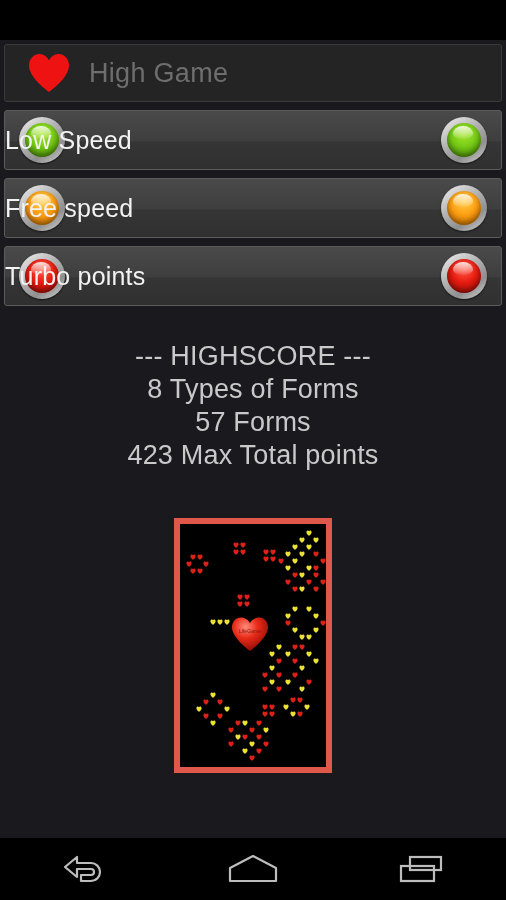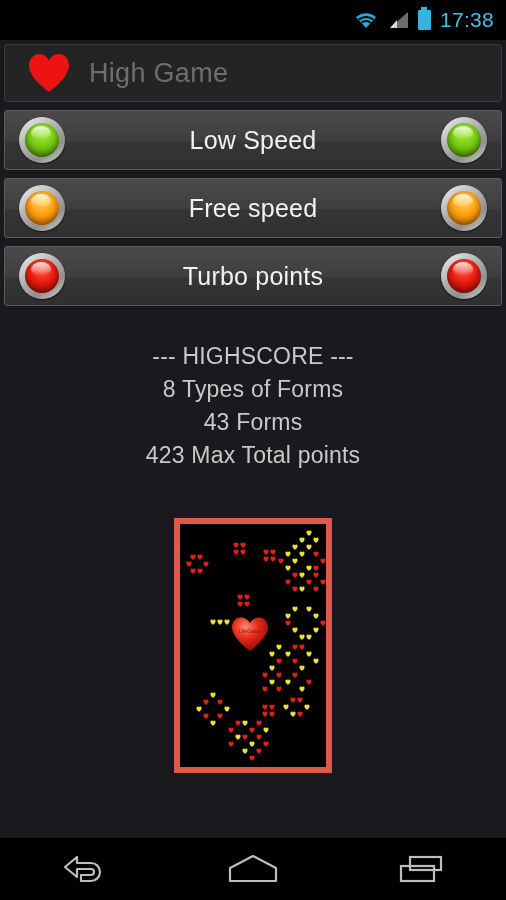--- a/index.html
+++ b/index.html
@@ -103,21 +103,21 @@
   .speed-btn {
     height: 60px;
     background: linear-gradient(to bottom, #4a4a4a 0%, #3e3e3e 52%, #353535 53%, #303030 100%);
     border: 1px solid #5b5b5b;
     border-radius: 3px;
     display: flex; align-items: center; justify-content: space-between;
     padding: 0 14px;
     position: relative;
   }
   .speed-label {
-    position: absolute; left: 0; right: 0; text-align: center;
+    position: absolute; left: 0; right: 0; 
     color: #f2f2f2; font-size: 25px; letter-spacing: .2px;
     pointer-events: none;
   }
   .led {
     width: 46px; height: 46px; border-radius: 50%;
     background: linear-gradient(145deg, #f2f2f2 0%, #b5b5b5 40%, #8f8f8f 70%, #d8d8d8 100%);
     display: flex; align-items: center; justify-content: center;
     box-shadow: 0 1px 2px rgba(0,0,0,.6);
     flex: none;
   }
@@ -136,21 +136,21 @@
   .led-red .led-inner { background: radial-gradient(circle at 50% 30%, #ff5a4a 0%, #e81c10 45%, #a60d05 100%); }
 
   
   .highscore {
     margin-top: 34px;
     text-align: center;
     flex: none;
   }
   .highscore div {
     color: #c9c9c9;
-    font-size: 23px;
+    font-size: 27px;
     line-height: 33px;
     letter-spacing: .2px;
   }
 
   
   .preview-area {
     flex: 1 1 auto;
     display: flex; align-items: flex-start; justify-content: center;
     padding-top: 46px;
   }
@@ -186,37 +186,20 @@
   }
   .nav-btn { width: 90px; height: 46px; display:flex; align-items:center; justify-content:center; }
   .nav-btn svg { display: block; }
 </style>
 </head>
 <body>
 
 <div id="screen">
 
   <div class="statusbar">
-    <div class="sb-right">
-      <span class="ico-wifi">
-        <svg viewBox="0 0 24 18" width="24" height="18">
-          <path d="M12 17 L2 6 A15 15 0 0 1 22 6 Z" fill="#2aa8d8"></path>
-          <path d="M4.2 7.6 A13 13 0 0 1 19.8 7.6 L18.4 9.2 A11 11 0 0 0 5.6 9.2 Z" fill="#000"></path>
-          <path d="M7 10.6 A9 9 0 0 1 17 10.6 L15.6 12.2 A7 7 0 0 0 8.4 12.2 Z" fill="#000"></path>
-        </svg>
-      </span>
-      <span class="ico-signal">
-        <svg viewBox="0 0 22 18" width="22" height="18">
-          <path d="M21 1 L21 17 L3 17 Z" fill="#6d6d6d"></path>
-          <path d="M10 9 L10 17 L3 17 Z" fill="#d8d8d8"></path>
-        </svg>
-      </span>
-      <span class="ico-batt"></span>
-      <span class="sb-time">17:38</span>
-    </div>
   </div>
 
   <div class="titlebar">
     <span class="heart-big">
       <svg viewBox="0 0 44 40" width="44" height="40">
         <path d="M22 39 C22 39 2 25 2 12.5 C2 5.5 7 1 12.5 1 C17 1 20.5 4 22 7.5 C23.5 4 27 1 31.5 1 C37 1 42 5.5 42 12.5 C42 25 22 39 22 39 Z" fill="#ee1212"></path>
       </svg>
     </span>
     <span class="title-text">High Game</span>
   </div>
@@ -253,21 +236,21 @@
       <span class="speed-label">Turbo points</span>
       <span class="led led-red">
           <span class="led-inner"></span>
         </span>
     </div>
   </div>
 
   <div class="highscore">
     <div>--- HIGHSCORE ---</div>
     <div>8 Types of Forms</div>
-    <div>43 Forms</div>
+    <div>57 Forms</div>
     <div>423 Max Total points</div>
   </div>
 
   <div class="preview-area">
     <div class="preview" id="preview">
       <div class="preview-heart">
         <svg viewBox="0 0 40 36" width="40" height="36">
           <defs>
             <radialGradient id="phg" cx="38%" cy="28%" r="75%">
               <stop offset="0%" stop-color="#ff8b7a"></stop>

